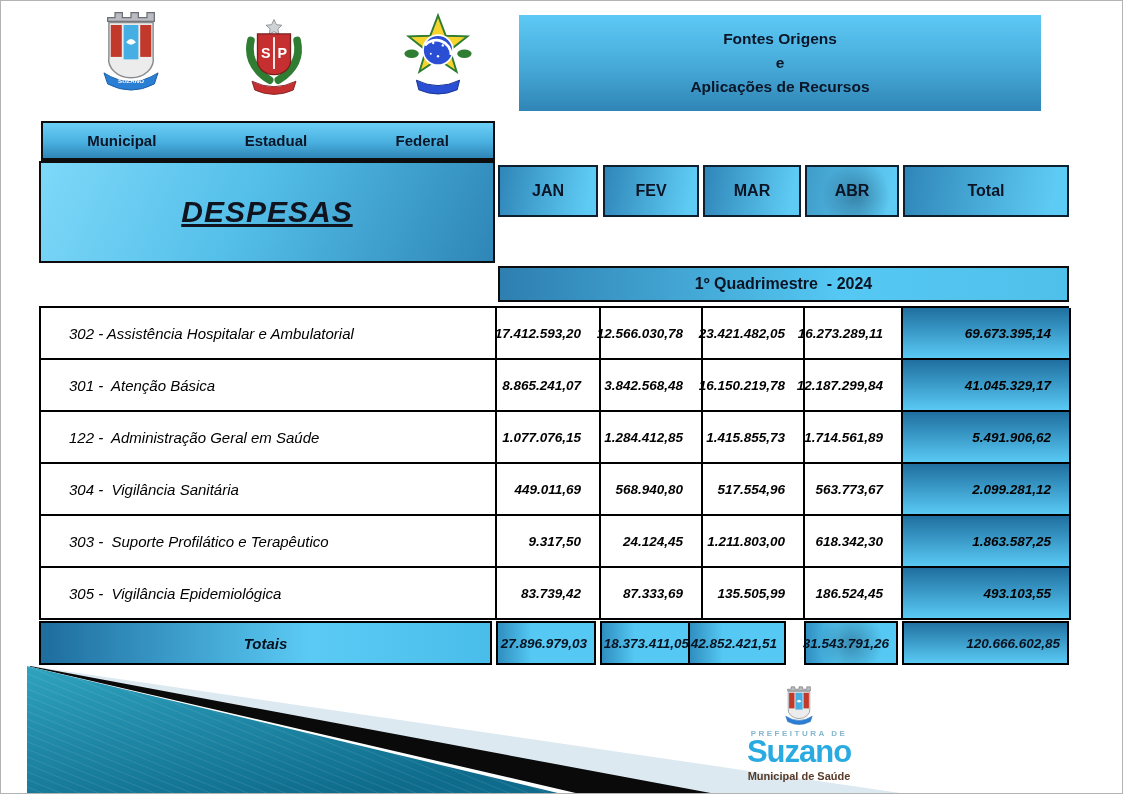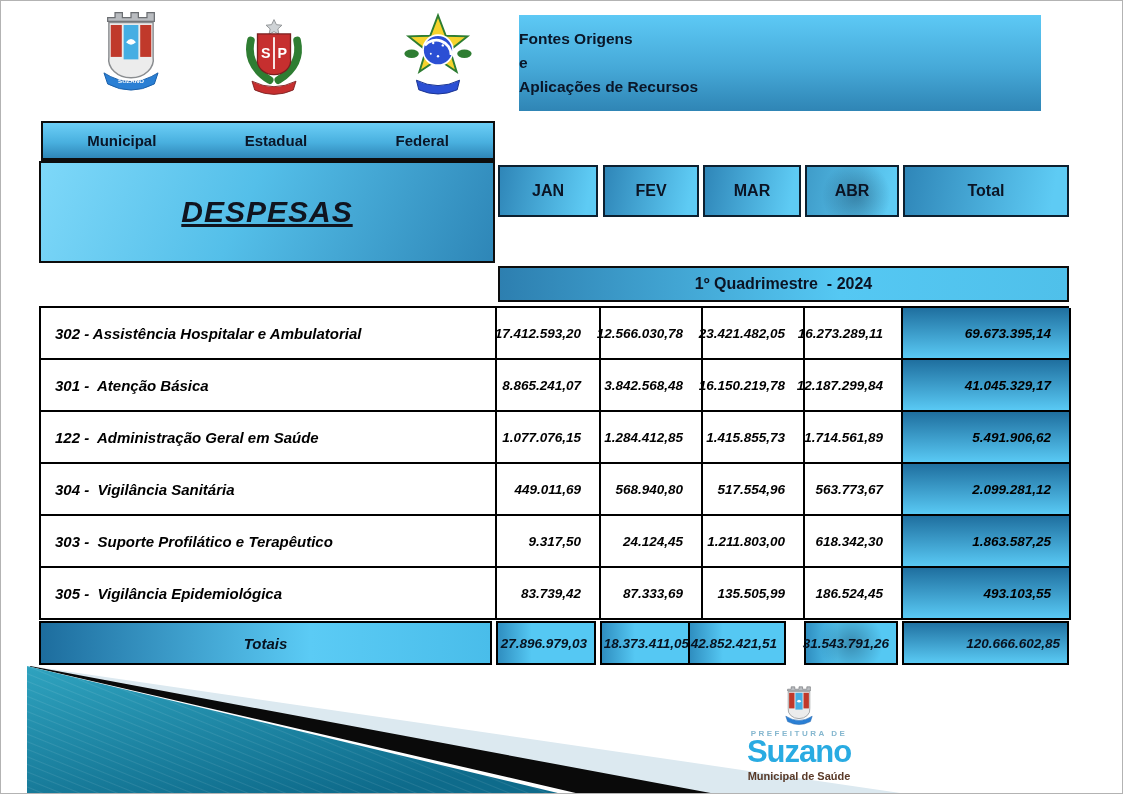--- a/index.html
+++ b/index.html
@@ -12,21 +12,21 @@
   
   .crest { position:absolute; }
   .crest-municipal { left:92px; top:8px; width:76px; height:86px; }
   .crest-estadual  { left:240px; top:16px; width:66px; height:80px; }
   .crest-federal   { left:400px; top:12px; width:74px; height:84px; }
 
   
   .fontes-box {
     position:absolute; left:518px; top:14px; width:522px; height:96px;
     background:linear-gradient(#5dc9f5 0%, #46a9d8 55%, #2f85b5 100%);
-    display:flex; flex-direction:column; justify-content:center; 
+    display:flex; flex-direction:column; justify-content:center; align-items:center;
     font-weight:bold; font-size:15.5px; color:#0a1628; line-height:1.55;
   }
 
   
   .sources-bar {
     position:absolute; left:40px; top:120px; width:454px; height:40px;
     background:linear-gradient(#6ccff7 0%, #49b0df 55%, #2f86b8 100%);
     border:2px solid #0d0d0d; border-bottom-width:3px;
     display:flex; justify-content:space-around; align-items:center;
     font-weight:bold; font-size:15px; color:#0a1628;
@@ -75,22 +75,22 @@
     display:grid;
     grid-template-columns:456px 104px 102px 102px 98px 168px;
     grid-auto-rows:52px;
     border-top:2px solid #000; border-left:2px solid #000;
   }
   .cell {
     border-right:2px solid #000; border-bottom:2px solid #000;
     background:#fff; display:flex; align-items:center;
   }
   .c-label {
-    font-weight:bold; font-style:italic; font-size:15px; color:#000;
-    padding-left:14px; white-space:pre;
+    font-weight:normal; font-style:italic; font-size:15px; color:#000;
+    padding-left:28px; white-space:pre;
   }
   .c-num {
     font-weight:bold; font-style:italic; font-size:13.5px; color:#000;
     justify-content:flex-end; padding-right:18px;
   }
   .c-total { background:linear-gradient(#1f6f9f 0%, #59c9f4 100%); }
 
   
   .totals-row { position:absolute; left:38px; top:620px; width:1030px; height:44px; }
   .t-cell {

